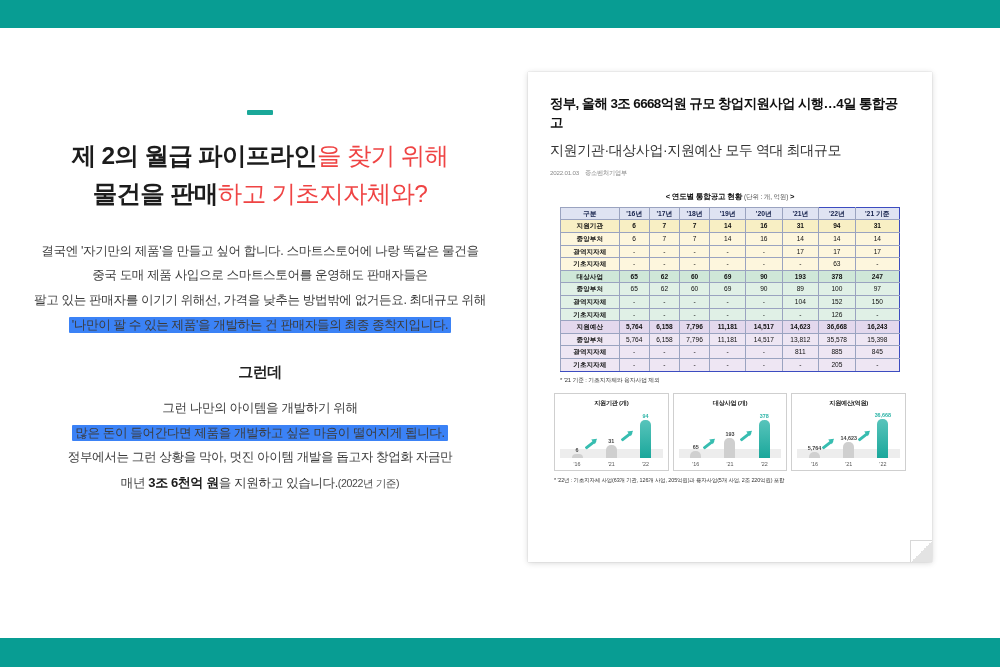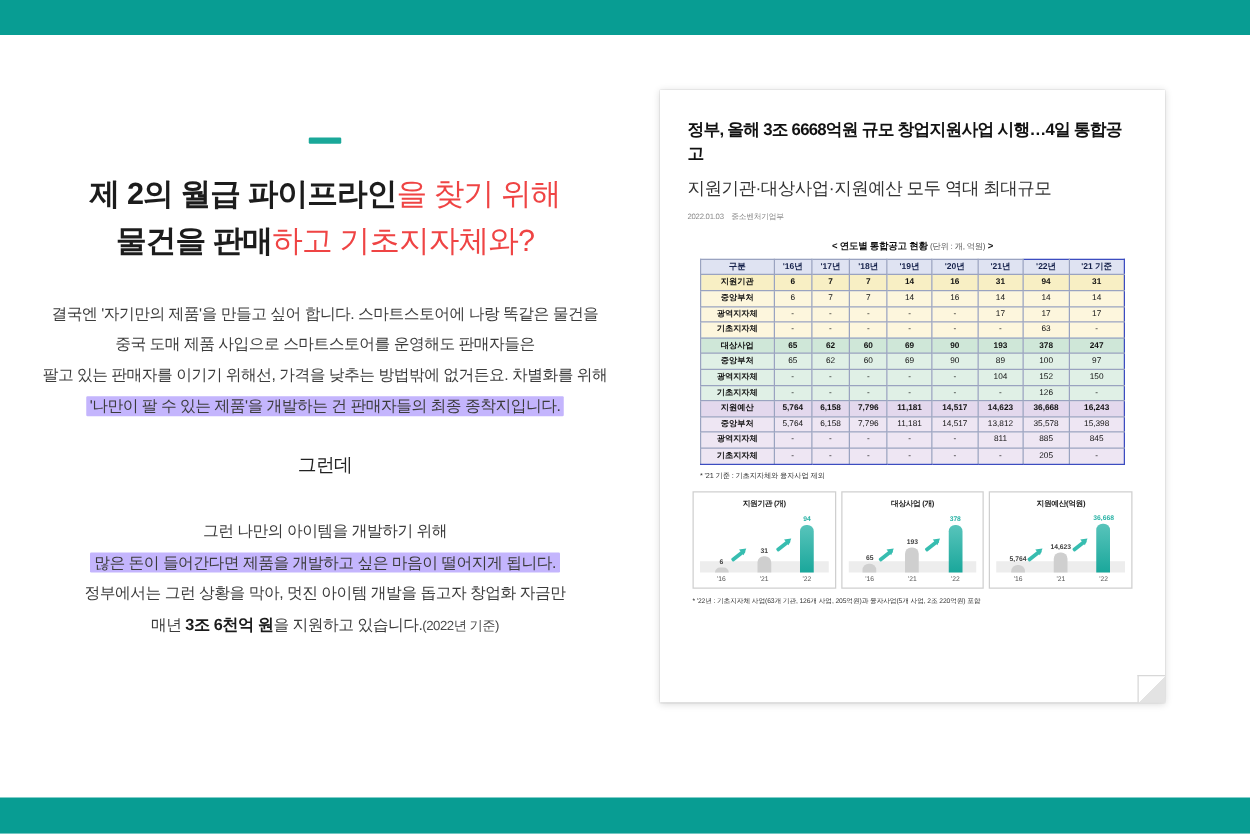--- a/index.html
+++ b/index.html
@@ -31,25 +31,25 @@
     font-size: 24.5px; line-height: 1.55; color: #2b2b2b; letter-spacing: -0.7px;
   }
   .headline .b { font-weight: bold; color: #1c1c1c; }
   .headline .n { font-weight: normal; color: #ef4444; }
 
   .body-block { margin-top: 26px; }
   .body-line {
     font-size: 12.6px; line-height: 1.95; color: #3b3b3b; letter-spacing: -0.4px;
     white-space: nowrap;
   }
-  .hl { background: #c4b5fd; padding: 1px 3px; border-radius: 1px; }
+  .hl { background: #3b82f6; padding: 1px 3px; border-radius: 1px; }
 
   .mid-title {
-    margin-top: 26px; margin-bottom: 31px;
-    font-size: 15px; font-weight: normal; color: #222; letter-spacing: -0.5px;
+    margin-top: 26px; margin-bottom: 14px;
+    font-size: 15px; font-weight: bold; color: #222; letter-spacing: -0.5px;
   }
   .body-line .strong { font-weight: bold; color: #1b1b1b; font-size: 13px; }
   .body-line .small { font-size: 10.6px; color: #4a4a4a; }
 
   
   .card {
     position: absolute; left: 528px; top: 72px; width: 404px; height: 490px;
     background: #ffffff;
     box-shadow: 0 1px 6px rgba(0,0,0,0.16), 0 0 1px rgba(0,0,0,0.22);
   }
@@ -164,21 +164,21 @@
         <span class="b">제 2의 월급 파이프라인</span><span class="n">을 찾기 위해</span>
       </div>
       <div>
         <span class="b">물건을 판매</span><span class="n">하고 기초지자체와?</span>
       </div>
     </div>
 
     <div class="body-block">
       <div class="body-line">결국엔 '자기만의 제품'을 만들고 싶어 합니다. 스마트스토어에 나랑 똑같은 물건을</div>
       <div class="body-line">중국 도매 제품 사입으로 스마트스토어를 운영해도 판매자들은</div>
-      <div class="body-line">팔고 있는 판매자를 이기기 위해선, 가격을 낮추는 방법밖에 없거든요. 차별화를 위해</div>
+      <div class="body-line">팔고 있는 판매자를 이기기 위해선, 가격을 낮추는 방법밖에 없거든요. 최대규모 위해</div>
       <div class="body-line">
         <span class="hl">'나만이 팔 수 있는 제품'을 개발하는 건 판매자들의 최종 종착지입니다.</span>
       </div>
     </div>
 
     <div class="mid-title">그런데</div>
 
     <div class="body-block" style="margin-top:0">
       <div class="body-line">그런 나만의 아이템을 개발하기 위해</div>
       <div class="body-line">

